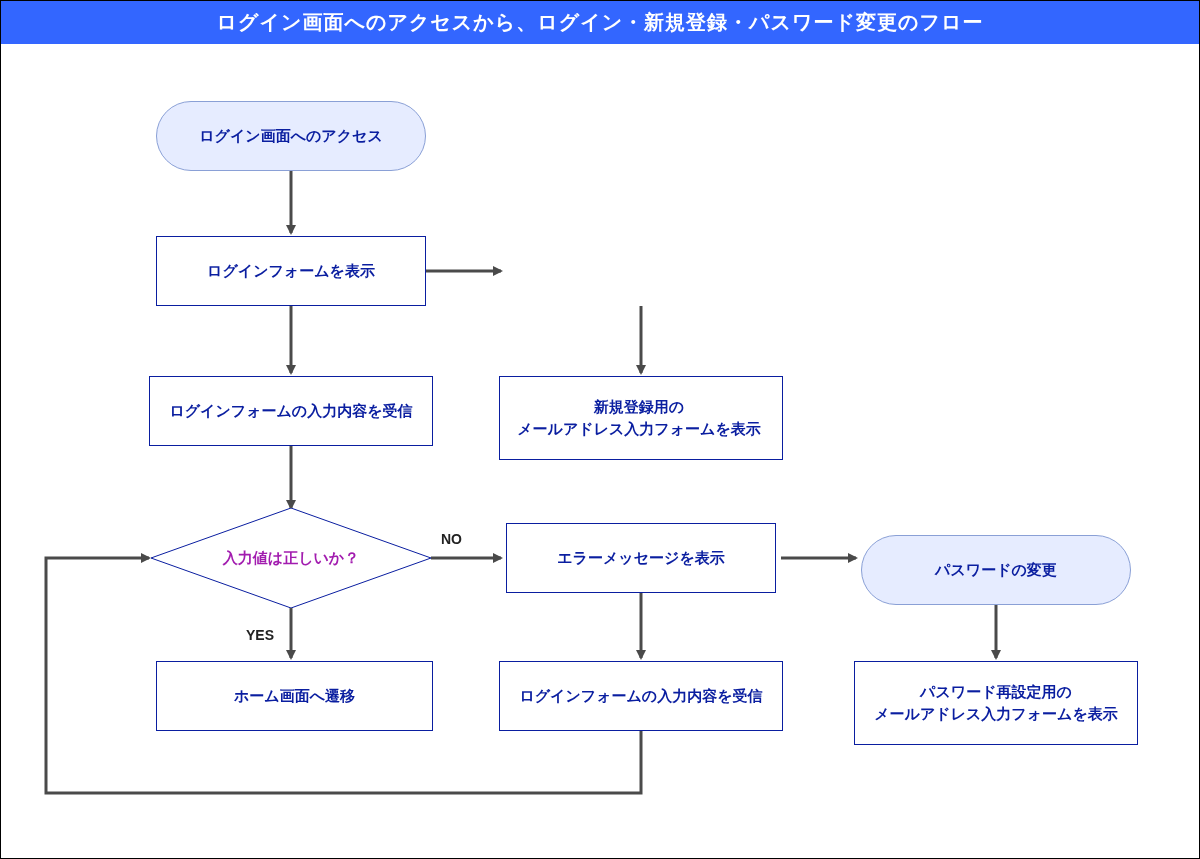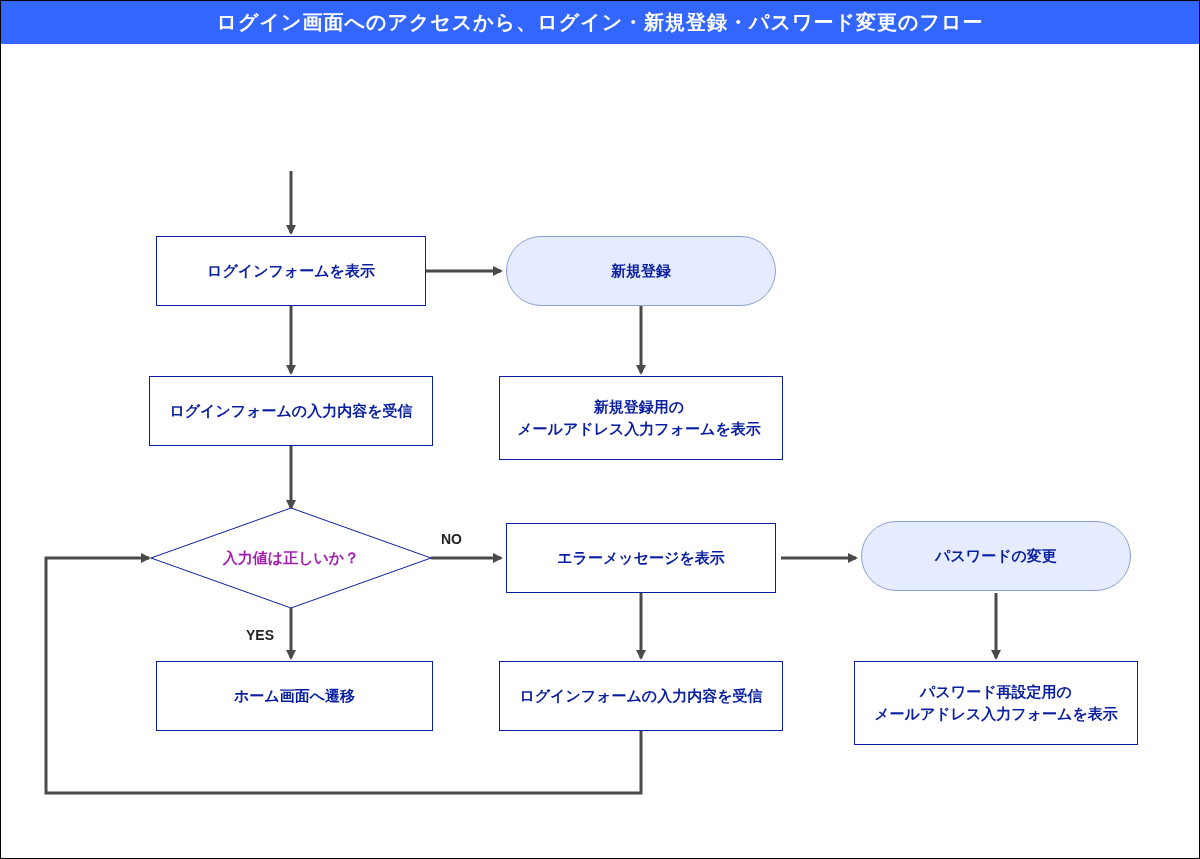--- a/index.html
+++ b/index.html
@@ -45,44 +45,44 @@
 
       <line x1="640" y1="540" x2="640" y2="605" stroke="#4a4a4a" stroke-width="3" marker-end="url(#arr)"></line>
 
       <line x1="780" y1="505" x2="855" y2="505" stroke="#4a4a4a" stroke-width="3" marker-end="url(#arr)"></line>
 
       <line x1="995" y1="540" x2="995" y2="605" stroke="#4a4a4a" stroke-width="3" marker-end="url(#arr)"></line>
 
       <polyline points="640,678 640,740 45,740 45,505 148,505" fill="none" stroke="#4a4a4a" stroke-width="3" marker-end="url(#arr)"></polyline>
     </svg>
 
+    <div class="node terminator" style="left:155px;top:48px;width:270px;height:70px;">ログイン画面へのアクセス</div>
 
     <div class="node" style="left:155px;top:183px;width:270px;height:70px;font-family:Liberation Serif, serif;">ログインフォームを表示</div>
 
     <div class="node" style="left:148px;top:323px;width:284px;height:70px;">ログインフォームの入力内容を受信</div>
 
     <div class="node decision" style="left:150px;top:455px;width:280px;height:100px;">
       <svg width="280" height="100" viewBox="0 0 280 100">
         <polygon points="140,0 280,50 140,100 0,50" fill="#ffffff" stroke="#0a1ea0" stroke-width="1"></polygon>
       </svg>
       <span class="dlabel">入力値は正しいか？</span>
     </div>
 
     <div class="node" style="left:155px;top:608px;width:277px;height:70px;">ホーム画面へ遷移</div>
 
-    <div class="node terminator" style="left:505px;top:183px;width:270px;height:70px;">新規登録</div>
 
     <div class="node" style="left:498px;top:323px;width:284px;height:84px;white-space:pre-line;padding-left:8px;">新規登録用の
 メールアドレス入力フォームを表示</div>
 
     <div class="node" style="left:505px;top:470px;width:270px;height:70px;">エラーメッセージを表示</div>
 
     <div class="node" style="left:498px;top:608px;width:284px;height:70px;">ログインフォームの入力内容を受信</div>
 
-    <div class="node terminator" style="left:860px;top:468px;width:270px;height:70px;">パスワードの変更</div>
+    <div class="node terminator" style="left:860px;top:482px;width:270px;height:70px;">パスワードの変更</div>
 
     <div class="node" style="left:853px;top:608px;width:284px;height:84px;white-space:pre-line;padding-left:12px;">パスワード再設定用の
 メールアドレス入力フォームを表示</div>
 
     <div class="edge-label" style="left:440px;top:478px;">NO</div>
     <div class="edge-label" style="left:245px;top:565px;margin-top:9px;">YES</div>
 
   </div>
 </div>
 

